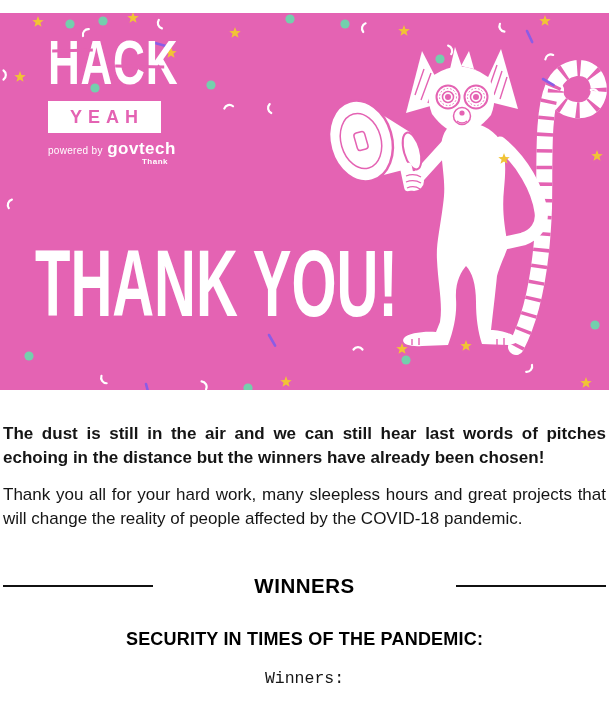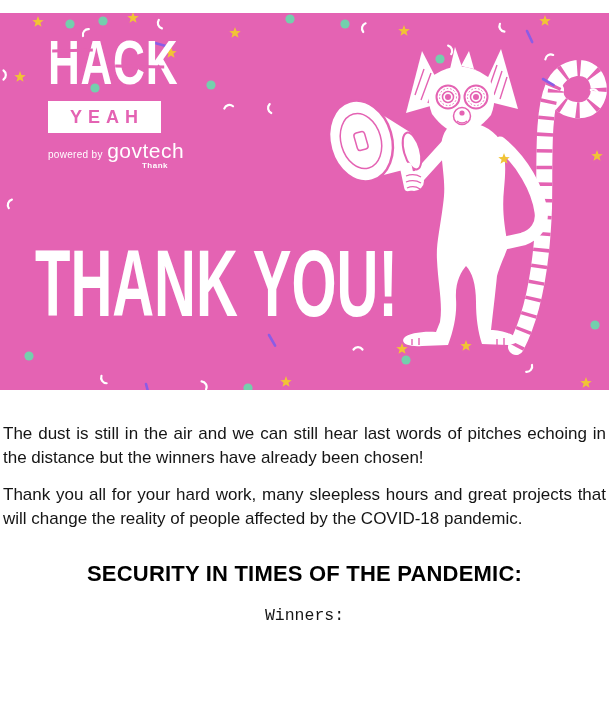--- a/index.html
+++ b/index.html
@@ -45,46 +45,46 @@
   .logo-yeah-box{
     margin-top:7px;width:113px;height:32px;background:#fff;
     display:flex;align-items:center;justify-content:center;
   }
   .logo-yeah-box span{
     color:var(--banner-pink);font-weight:700;font-size:18px;letter-spacing:6px;
     padding-left:5px;line-height:1;
   }
   .logo-powered{margin-top:6px;color:#fff;white-space:nowrap;width:120px;}
   .logo-powered .pb{font-size:10px;letter-spacing:.3px;}
-  .logo-powered .brand{font-size:21px;font-weight:400;letter-spacing:.5px;}
+  .logo-powered .brand{font-size:17px;font-weight:700;letter-spacing:.5px;}
   .logo-powered .brand-sub{display:block;text-align:right;font-size:8px;font-weight:700;margin-top:-2px;letter-spacing:.5px;}
 
   .headline{
     position:absolute;left:35px;top:223px;color:#fff;
     font-size:95px;font-weight:700;line-height:1;white-space:nowrap;
     transform:scaleX(.61);transform-origin:left top;
   }
 
   
   .content{padding:0 3px;}
   .content p{
     font-size:17px;line-height:23.5px;text-align:justify;color:var(--text-color);
   }
-  .p1{margin-top:32px;}
+  .p1{margin-top:32px;font-weight:bold;}
   .p2{margin-top:14px;}
 
   .winners-row{
     margin-top:44px;display:flex;align-items:center;justify-content:space-between;
   }
   .rule{width:150px;height:2px;background:#111;}
   .winners-title{
     font-size:20.5px;font-weight:700;letter-spacing:.5px;color:#000;text-align:center;
   }
   .category{
-    margin-top:31px;text-align:center;font-size:22px;font-weight:700;color:#000;letter-spacing:.2px;
+    margin-top:31px;text-align:center;font-size:18px;font-weight:700;color:#000;letter-spacing:.2px;
   }
   .winner-block{margin-top:19px;text-align:center;font-size:16.5px;line-height:20.5px;font-family:Liberation Mono, monospace;}
   .winner-name{display:block;font-weight:700;color:var(--winner-pink);text-decoration:none;cursor:pointer;}
 </style>
 </head>
 <body>
 
 <div class="page">
 
   <div class="banner">
@@ -209,20 +209,25 @@
       </div>
     </div>
 
     <div class="headline">THANK YOU!</div>
   </div>
 
   <div class="content">
     <p class="p1">The dust is still in the air and we can still hear last words of pitches echoing in the distance but the winners have already been chosen!</p>
     <p class="p2">Thank you all for your hard work, many sleepless hours and great projects that will change the reality of people affected by the COVID-18 pandemic.</p>
 
+    <div class="winners-row">
+      <span class="rule"></span>
+      <span class="winners-title">WINNERS</span>
+      <span class="rule"></span>
+    </div>
 
     <div class="category">SECURITY IN TIMES OF THE PANDEMIC:</div>
 
     <div class="winner-block">
       <span>Winners:</span>
     </div>
   </div>
 </div>
 
 </body></html>

